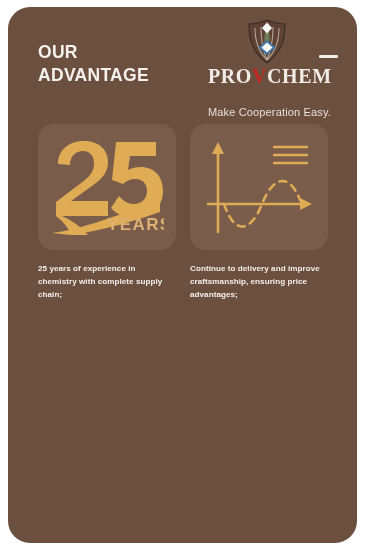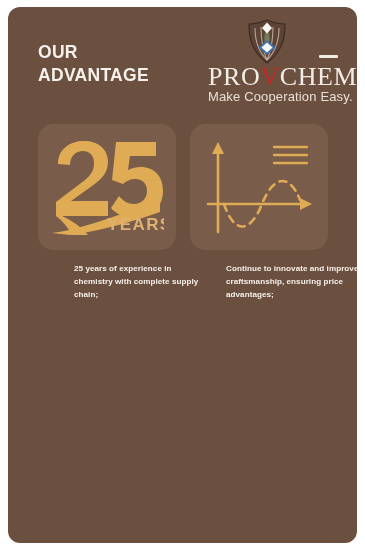--- a/index.html
+++ b/index.html
@@ -16,21 +16,21 @@
   }
 
   
   #panel {
     position: absolute;
     left: 8px;
     top: 7px;
     width: 349px;
     height: 536px;
     background: #6b4f3f;
-    border-radius: 12px;
+    border-radius: 22px;
     box-sizing: border-box;
     overflow: hidden;
   }
 
   
   #header {
     position: absolute;
     left: 0; top: 0;
     width: 349px; height: 112px;
   }
@@ -53,34 +53,34 @@
     text-align: center;
   }
   #shield {
     width: 44px;
     height: 46px;
     margin: 0 auto 1px auto;
     display: block;
   }
   #brandname {
     font-family: "Liberation Serif", serif;
-    font-size: 26px;
-    font-weight: normal;
+    font-size: 20px;
+    font-weight: bold;
     color: #f2ece6;
     letter-spacing: 0.6px;
     line-height: 21px;
     white-space: nowrap;
   }
   #brandname .v { color: #c4271f; }
   #tagline {
     font-family: "Liberation Sans", sans-serif;
-    font-size: 13px;
+    font-size: 11px;
     color: #e8e0d8;
     letter-spacing: 0.15px;
-    margin-top: 2px;
+    margin-top: 19px;
     white-space: nowrap;
     text-align: center;
   }
   #minimize {
     position: absolute;
     left: 311px;
     top: 48px;
     width: 19px;
     height: 3px;
     background: #f2ece6;
@@ -109,21 +109,20 @@
   }
   .caption {
     color: #f5f0ea;
     font-size: 8.1px;
     font-weight: bold;
     line-height: 13.2px;
     letter-spacing: 0.05px;
     margin-top: 12px;
     margin-bottom: 18px;
     width: 134px;
-    margin-left: 36px;
   }
 
   svg.icon { position: absolute; display: block; }
 </style>
 </head>
 <body>
 
 <div id="panel">
 
   <div id="header">
@@ -182,21 +181,21 @@
             <path d="M14 4 L20 16 L8 16 Z" fill="#e0ab55"></path>
             <path d="M108 66 L96 72 L96 60 Z" fill="#e0ab55"></path>
             <path d="M20 66 C30 96 46 96 58 66 C70 36 86 36 96 62" fill="none" stroke="#e0ab55" stroke-width="2.6" stroke-dasharray="7 6" stroke-linecap="round"></path>
             <g stroke="#e0ab55" stroke-width="2.4" stroke-linecap="round">
               <line x1="70" y1="9" x2="103" y2="9"></line>
               <line x1="70" y1="17" x2="103" y2="17"></line>
               <line x1="70" y1="25" x2="103" y2="25"></line>
             </g>
           </svg>
         </div>
-        <div class="caption">Continue to innovate and improve craftsmanship, ensuring price advantages;</div>
+        <div class="caption">Continue to delivery and improve craftsmanship, ensuring price advantages;</div>
       </div>
     </div>
 
     <div class="row">
 
 
     </div>
 
   </div>
 </div>

